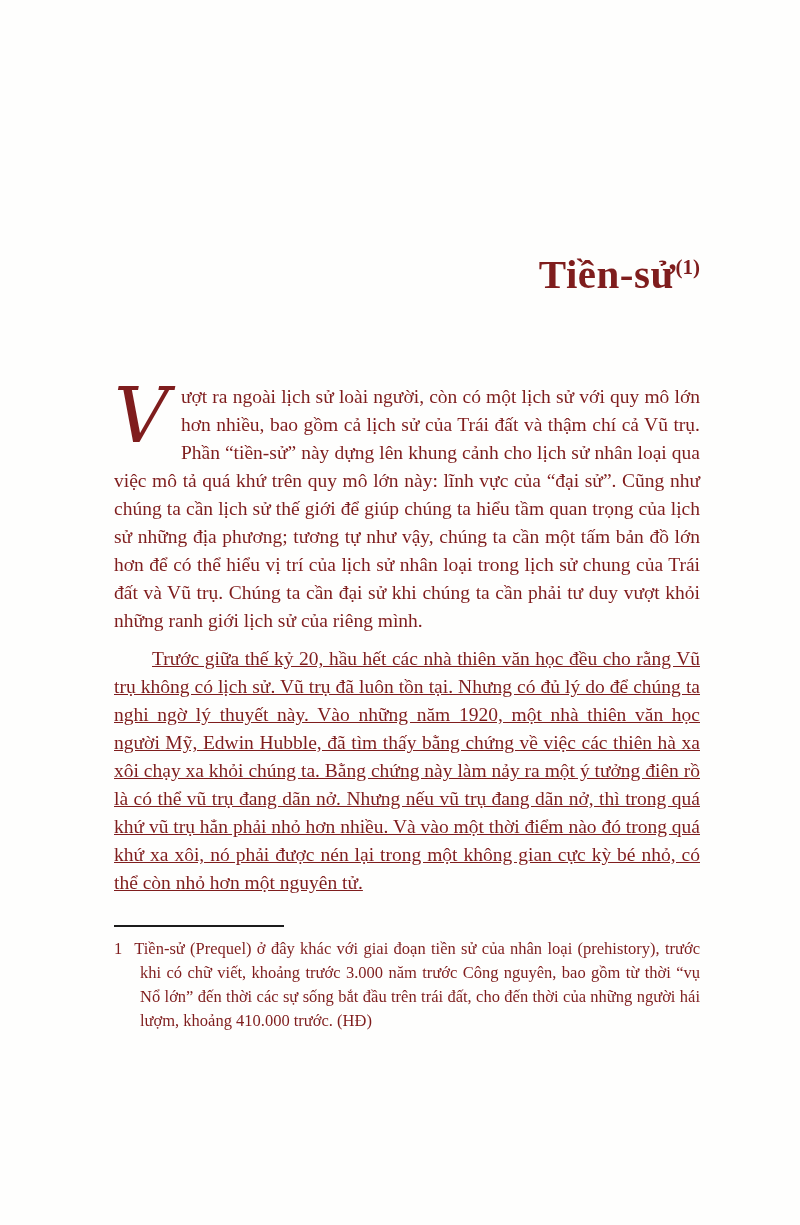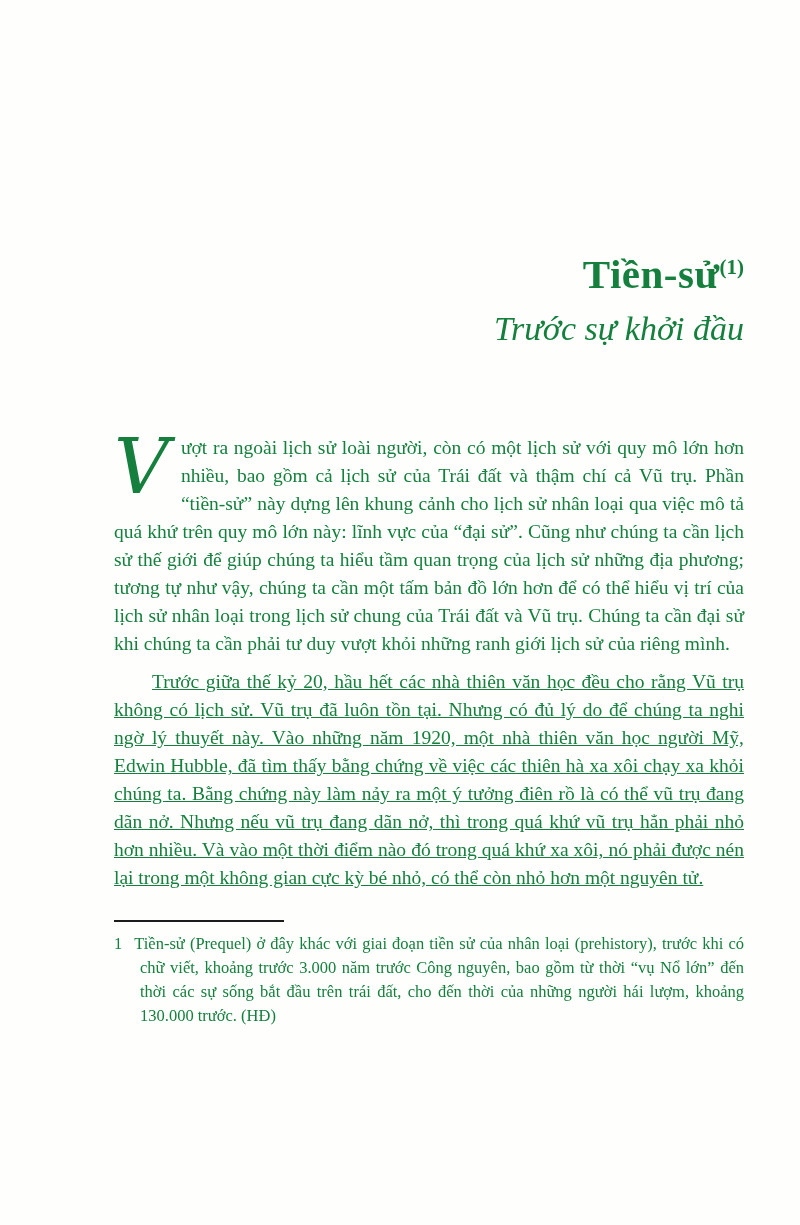--- a/index.html
+++ b/index.html
@@ -6,23 +6,23 @@
     margin: 0;
     padding: 0;
     background: #ffffff;
   }
   .page {
     position: relative;
     width: 800px;
     height: 1225px;
     background: #fefefd;
     box-sizing: border-box;
-    padding: 252px 56px 0 114px;
+    padding: 252px 100px 0 114px;
     font-family: "Liberation Serif", "DejaVu Serif", serif;
-    color: #15803d;
+    color: #7f1d1d;
     overflow: hidden;
   }
   .title-block {
     text-align: right;
     margin-bottom: 86px;
   }
   .chapter-title {
     font-size: 41px;
     font-weight: bold;
     margin: 0;
@@ -80,26 +80,25 @@
     padding-right: 12px;
   }
 </style>
 </head>
 <body>
 
 <div class="page">
 
   <div class="title-block">
     <h1 class="chapter-title"><span>Tiền-sử</span><sup>(1)</sup></h1>
-    <h2 class="chapter-subtitle">Trước sự khởi đầu</h2>
   </div>
 
   <div class="body-text">
     <p><span class="dropcap">V</span><span>ượt ra ngoài lịch sử loài người, còn có một lịch sử với quy mô lớn hơn nhiều, bao gồm cả lịch sử của Trái đất và thậm chí cả Vũ trụ. Phần “tiền-sử” này dựng lên khung cảnh cho lịch sử nhân loại qua việc mô tả quá khứ trên quy mô lớn này: lĩnh vực của “đại sử”. Cũng như chúng ta cần lịch sử thế giới để giúp chúng ta hiểu tầm quan trọng của lịch sử những địa phương; tương tự như vậy, chúng ta cần một tấm bản đồ lớn hơn để có thể hiểu vị trí của lịch sử nhân loại trong lịch sử chung của Trái đất và Vũ trụ. Chúng ta cần đại sử khi chúng ta cần phải tư duy vượt khỏi những ranh giới lịch sử của riêng mình.</span></p>
     <p class="indent"><span>Trước giữa thế kỷ 20, hầu hết các nhà thiên văn học đều cho rằng Vũ trụ không có lịch sử. Vũ trụ đã luôn tồn tại. Nhưng có đủ lý do để chúng ta nghi ngờ lý thuyết này. Vào những năm 1920, một nhà thiên văn học người Mỹ, Edwin Hubble, đã tìm thấy bằng chứng về việc các thiên hà xa xôi chạy xa khỏi chúng ta. Bằng chứng này làm nảy ra một ý tưởng điên rồ là có thể vũ trụ đang dãn nở. Nhưng nếu vũ trụ đang dãn nở, thì trong quá khứ vũ trụ hẳn phải nhỏ hơn nhiều. Và vào một thời điểm nào đó trong quá khứ xa xôi, nó phải được nén lại trong một không gian cực kỳ bé nhỏ, có thể còn nhỏ hơn một nguyên tử.</span></p>
   </div>
 
   <div class="footnote">
     <hr class="footnote-rule">
-    <p><span class="fn-marker">1</span><span>Tiền-sử (Prequel) ở đây khác với giai đoạn tiền sử của nhân loại (prehistory), trước khi có chữ viết, khoảng trước 3.000 năm trước Công nguyên, bao gồm từ thời “vụ Nổ lớn” đến thời các sự sống bắt đầu trên trái đất, cho đến thời của những người hái lượm, khoảng 130.000 trước. (HĐ)</span></p>
+    <p><span class="fn-marker">1</span><span>Tiền-sử (Prequel) ở đây khác với giai đoạn tiền sử của nhân loại (prehistory), trước khi có chữ viết, khoảng trước 3.000 năm trước Công nguyên, bao gồm từ thời “vụ Nổ lớn” đến thời các sự sống bắt đầu trên trái đất, cho đến thời của những người hái lượm, khoảng 410.000 trước. (HĐ)</span></p>
   </div>
 
 </div>
 
 </body></html>

